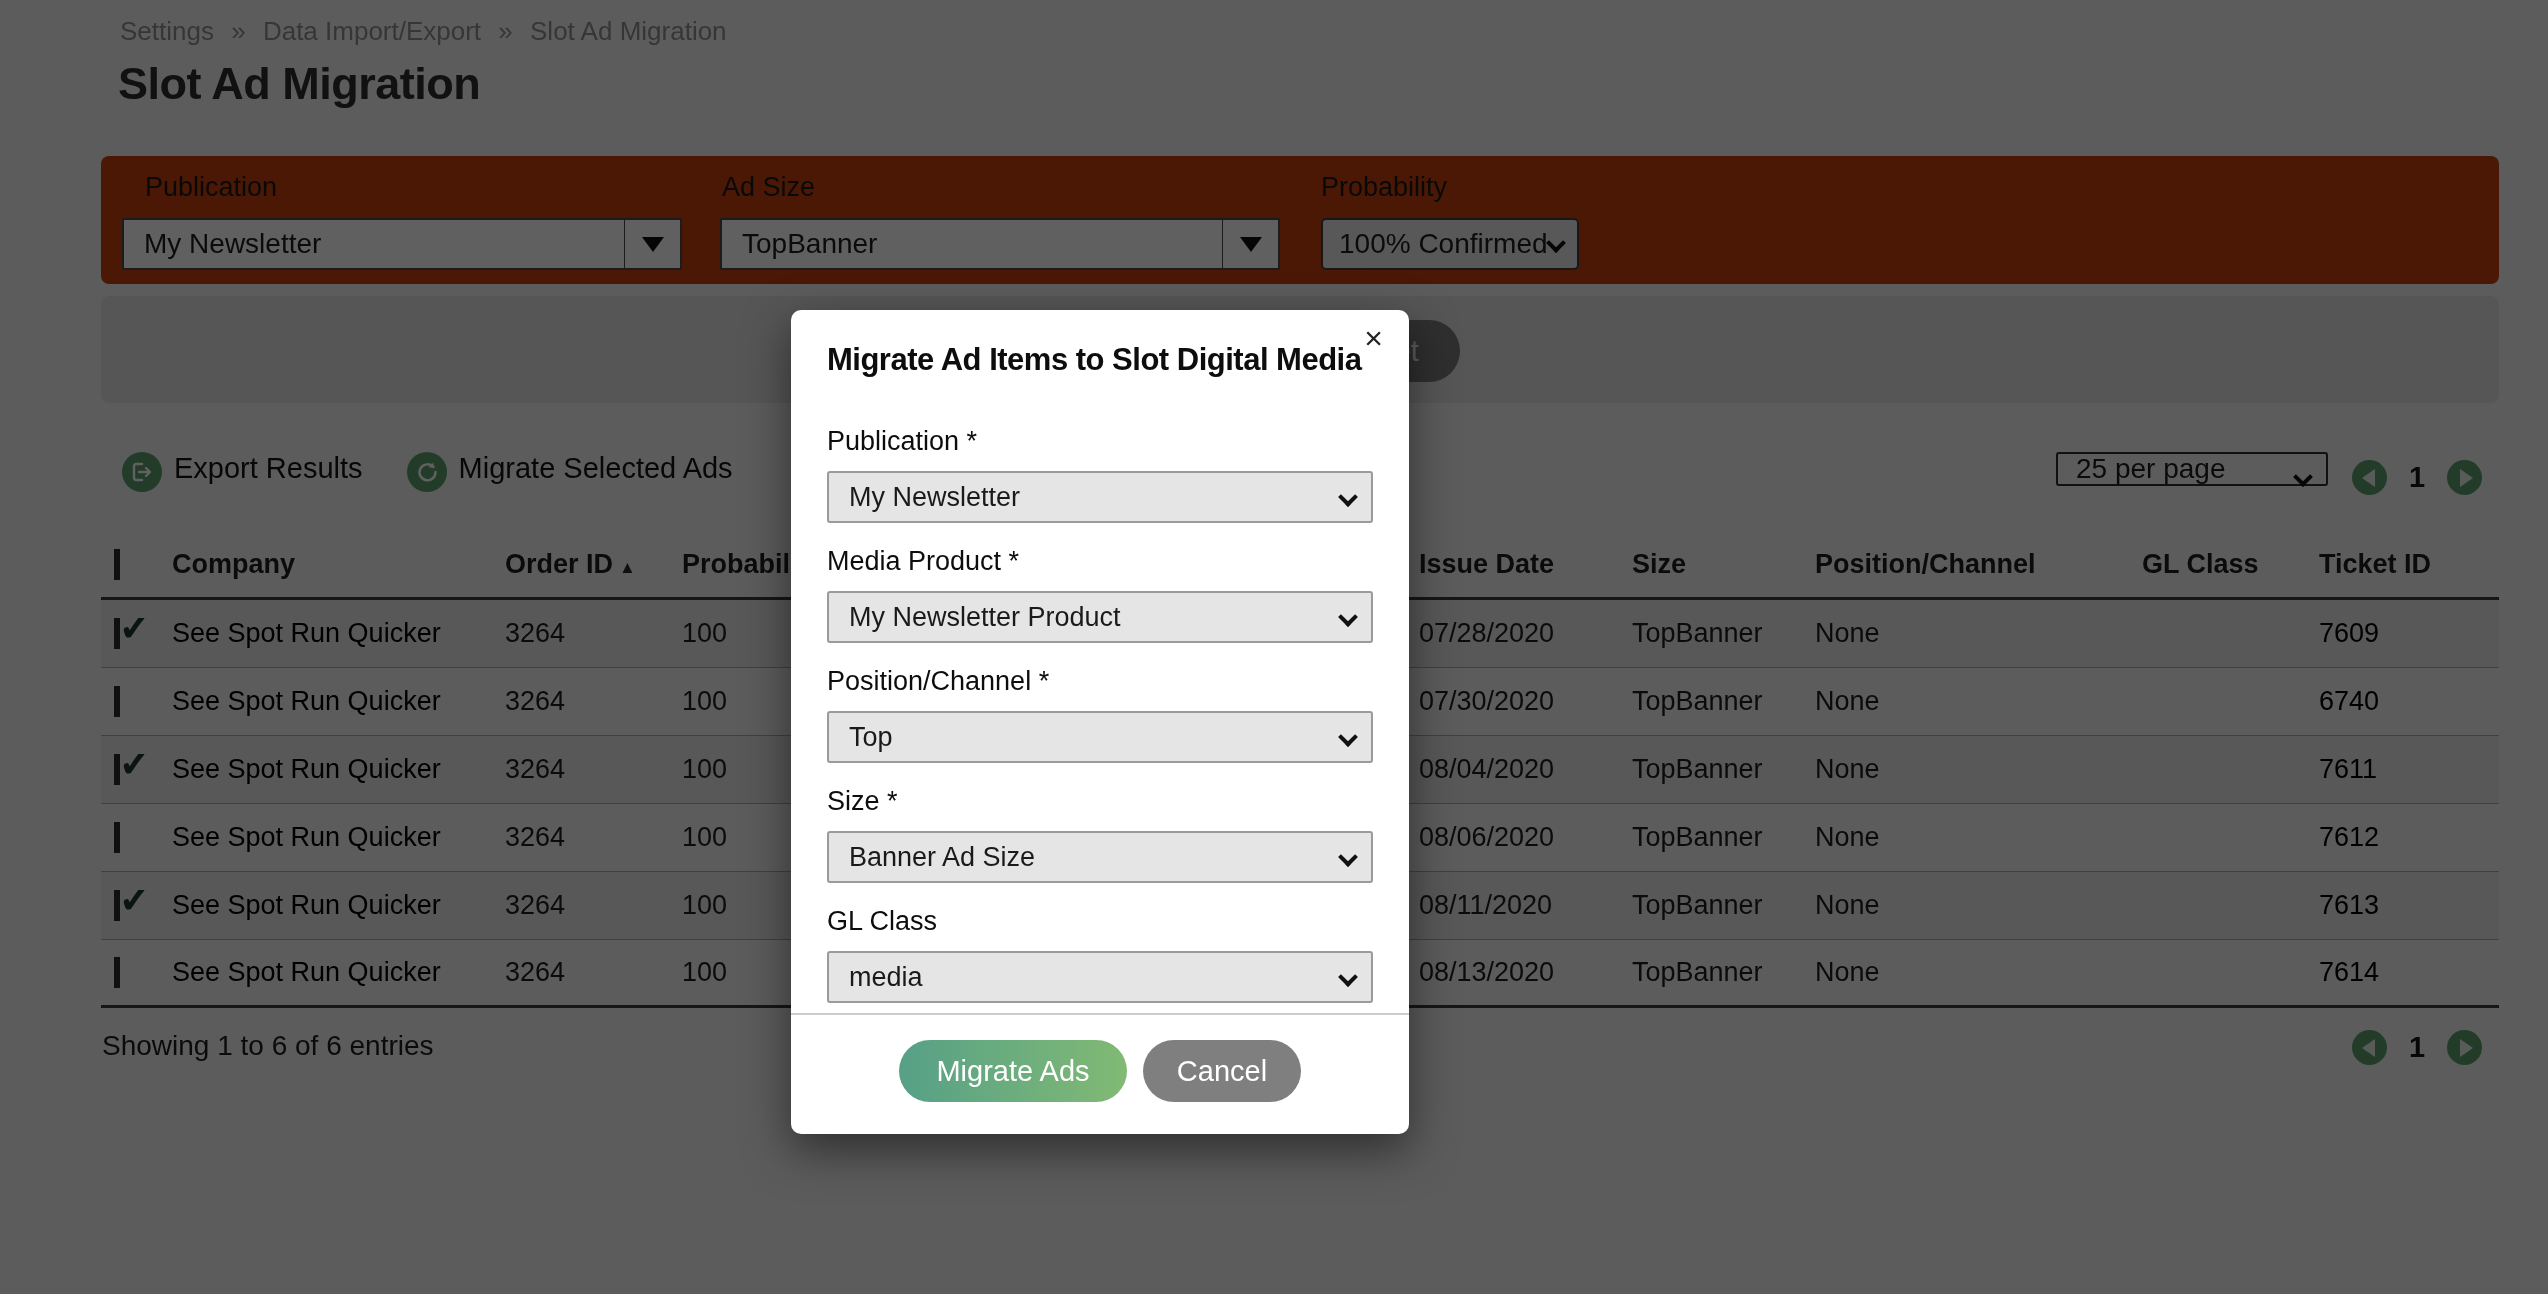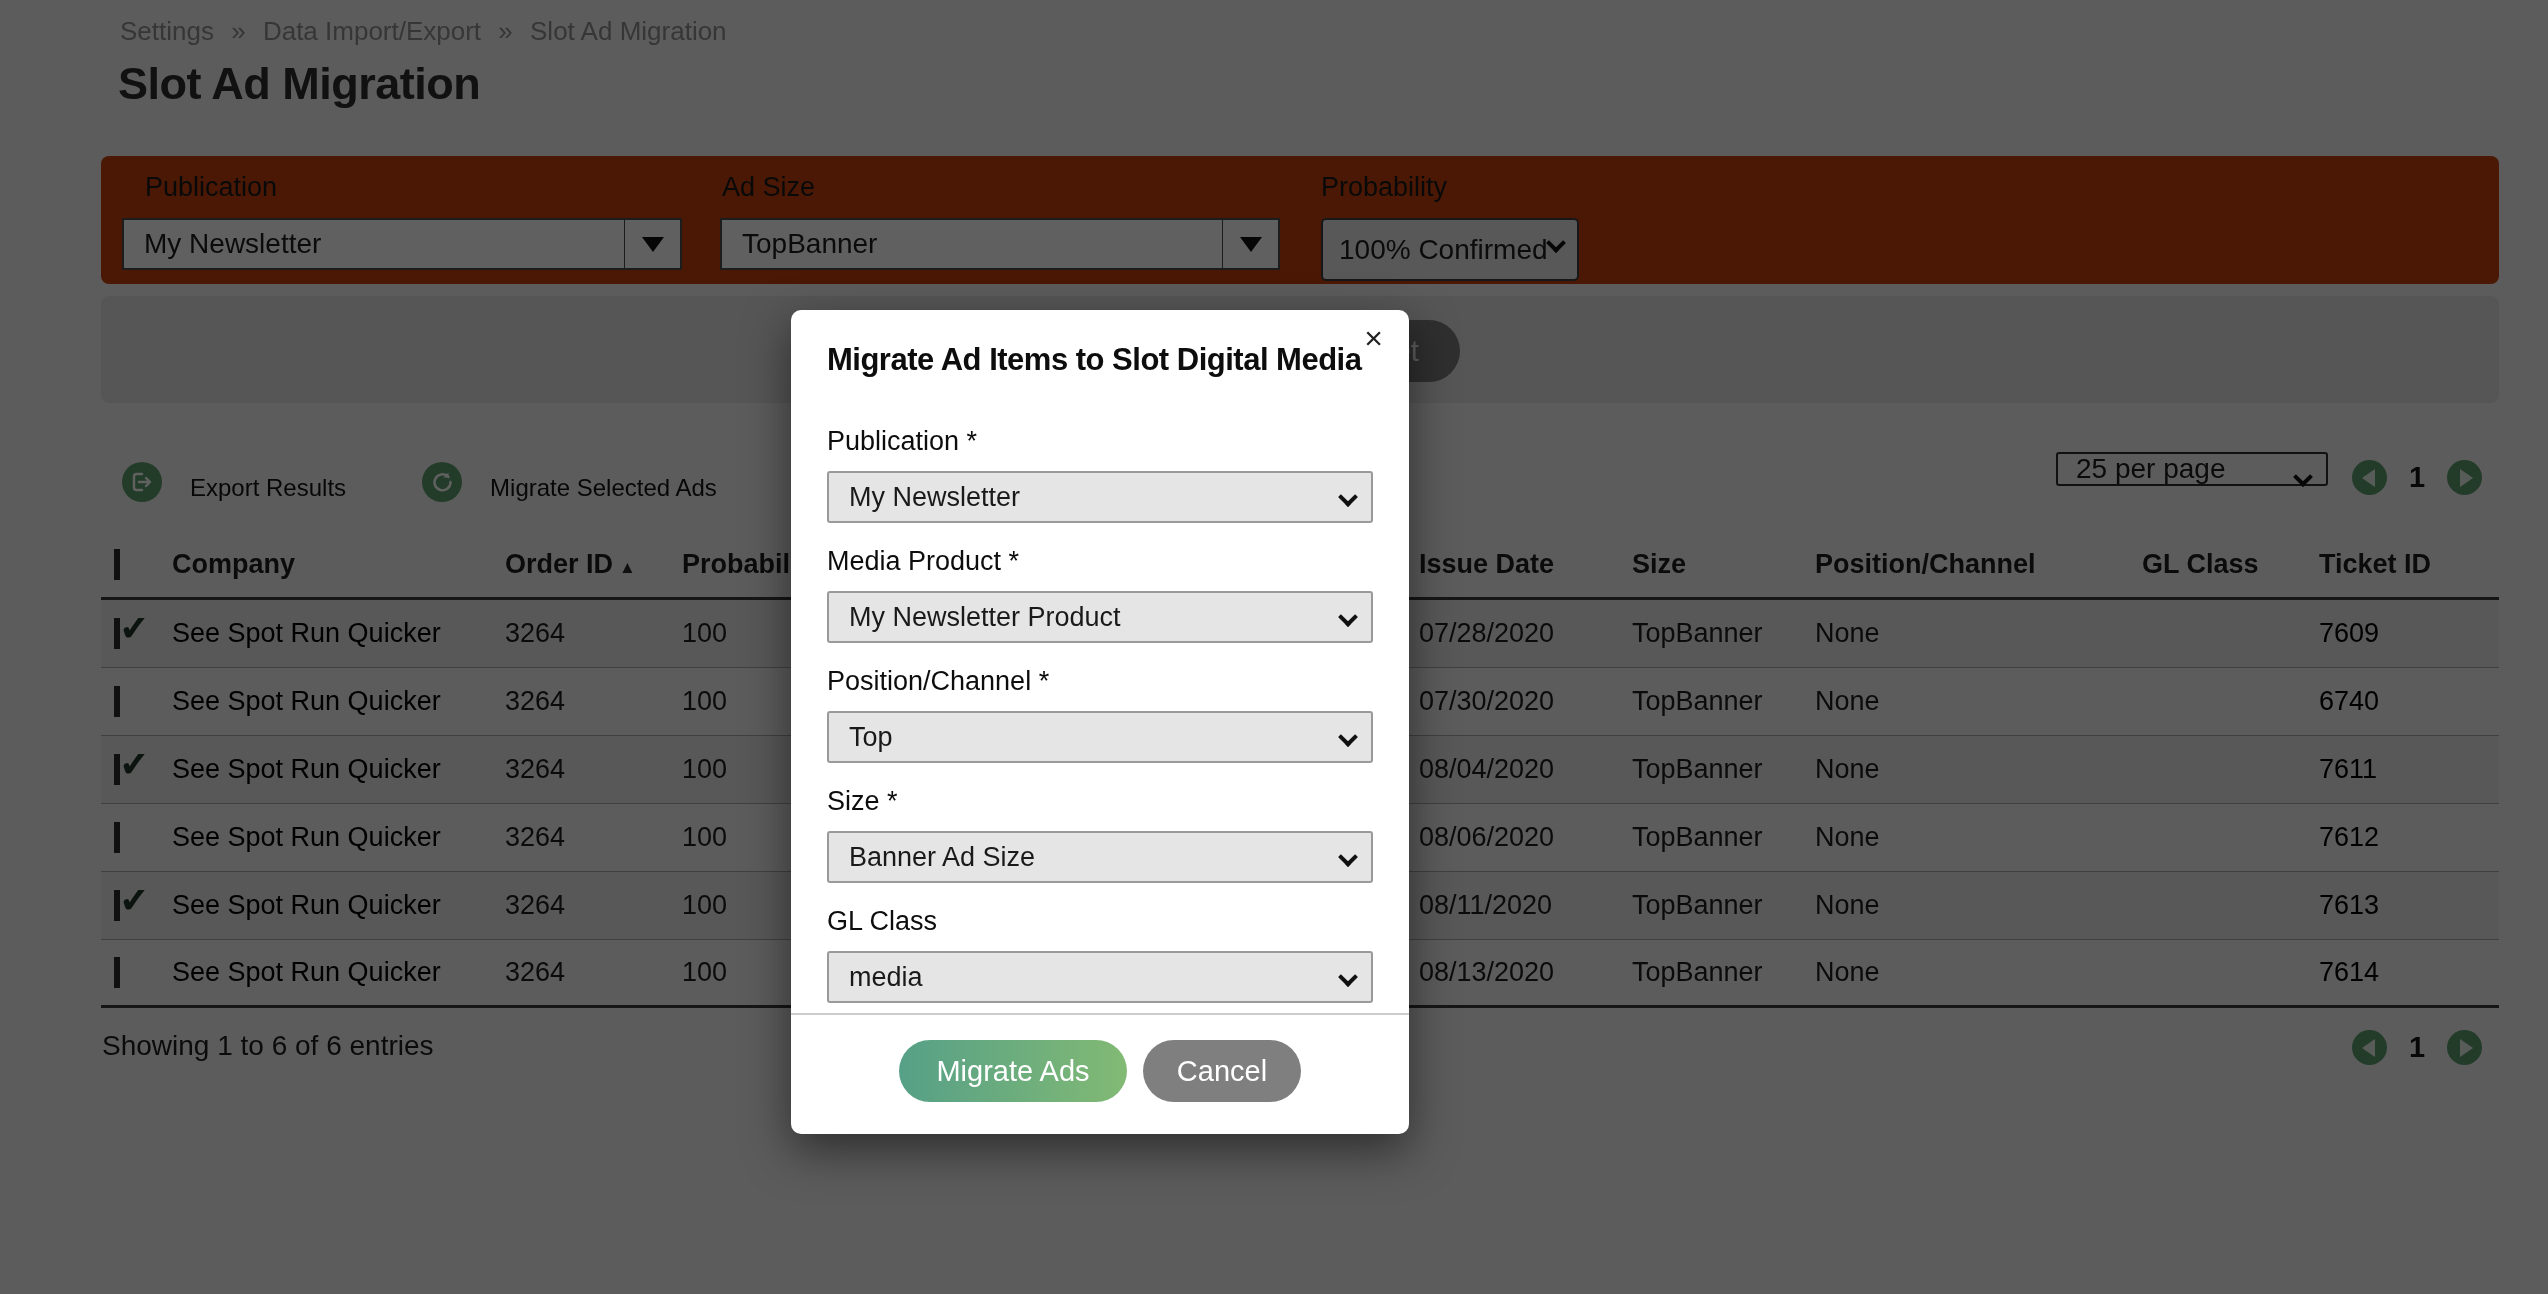--- a/index.html
+++ b/index.html
@@ -12,30 +12,30 @@
   .breadcrumb { position:absolute; left:120px; top:16px; font-size:26px; color:#8f8f8f; }
   .breadcrumb span { margin-right:10px; }
   .page-title { position:absolute; left:118px; top:58px; font-size:45px; color:#2e2e2e; letter-spacing:-0.5px; }
 
   
   .filter-panel { position:absolute; left:101px; top:156px; width:2398px; height:128px; background:#c2410c; border-radius:8px; }
   .flabel { position:absolute; top:16px; font-size:27px; color:#1a1a1a; }
   .fselect { position:absolute; top:62px; height:52px; background:#fbfbfb; border:2px solid #4a4a4a; font-size:28px; display:flex; align-items:center; padding-left:20px; }
   .fselect .arrow-box { position:absolute; right:0; top:0; bottom:0; width:56px; border-left:1px solid #4a4a4a; display:flex; align-items:center; justify-content:center; }
   .tri-down { width:0; height:0; border-left:11px solid transparent; border-right:11px solid transparent; border-top:15px solid #111; }
-  .nselect { position:absolute; top:62px; height:63px; background:#e6e6e6; border:2px solid #3d3d3d; border-radius:5px; font-size:28px; display:flex; align-items:center; padding:0 44px 0 16px; overflow:hidden; white-space:nowrap; }
+  .nselect { position:absolute; top:62px; height:52px; background:#e6e6e6; border:2px solid #3d3d3d; border-radius:5px; font-size:28px; display:flex; align-items:center; padding:0 44px 0 16px; overflow:hidden; white-space:nowrap; }
   .chev { width:14px; height:14px; border-right:4px solid #111; border-bottom:4px solid #111; transform:rotate(45deg); flex:none; }
   .nselect .chev { position:absolute; right:14px; top:16px; }
 
   
   .strip { position:absolute; left:101px; top:296px; width:2398px; height:107px; background:#e2e2e2; border-radius:8px; }
   .reset-btn { position:absolute; left:1302px; top:320px; width:158px; height:62px; border-radius:31px; background:#7c7c7c; color:#f4f4f4; font-size:29px; border:none; display:flex; align-items:center; justify-content:center; }
 
   
-  .toolbar { position:absolute; left:122px; top:452px; height:50px; display:flex; align-items:flex-end; gap:28px; font-size:24px; color:#141414; }
+  .toolbar { position:absolute; left:122px; top:452px; height:50px; display:flex; align-items:flex-start; gap:12px; font-size:29px; color:#141414; }
   .icon-circle { width:40px; height:40px; border-radius:50%; background:#5d9f70; display:flex; align-items:center; justify-content:center; flex:none; }
   .toolbar .gap { width:20px; }
 
   
   .perpage { position:absolute; left:2056px; top:452px; width:272px; height:34px; border:2px solid #2f2f2f; border-radius:3px; background:transparent; font-size:28px; display:flex; align-items:center; padding-left:18px; }
   .perpage .chev { position:absolute; right:16px; top:16px; border-color:#111; }
   .pager { position:absolute; display:flex; align-items:center; gap:22px; font-size:29px; font-weight:bold; color:#161616; }
   .pager.top { left:2352px; top:460px; }
   .pager.bottom { left:2352px; top:1030px; }
   .pcircle { width:35px; height:35px; border-radius:50%; background:#5d9f70; display:flex; align-items:center; justify-content:center; border:none; }

